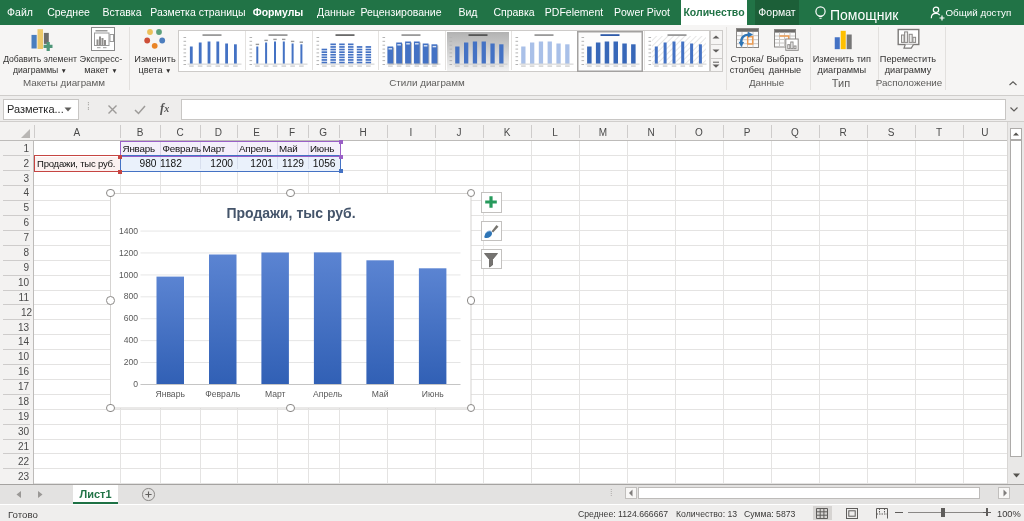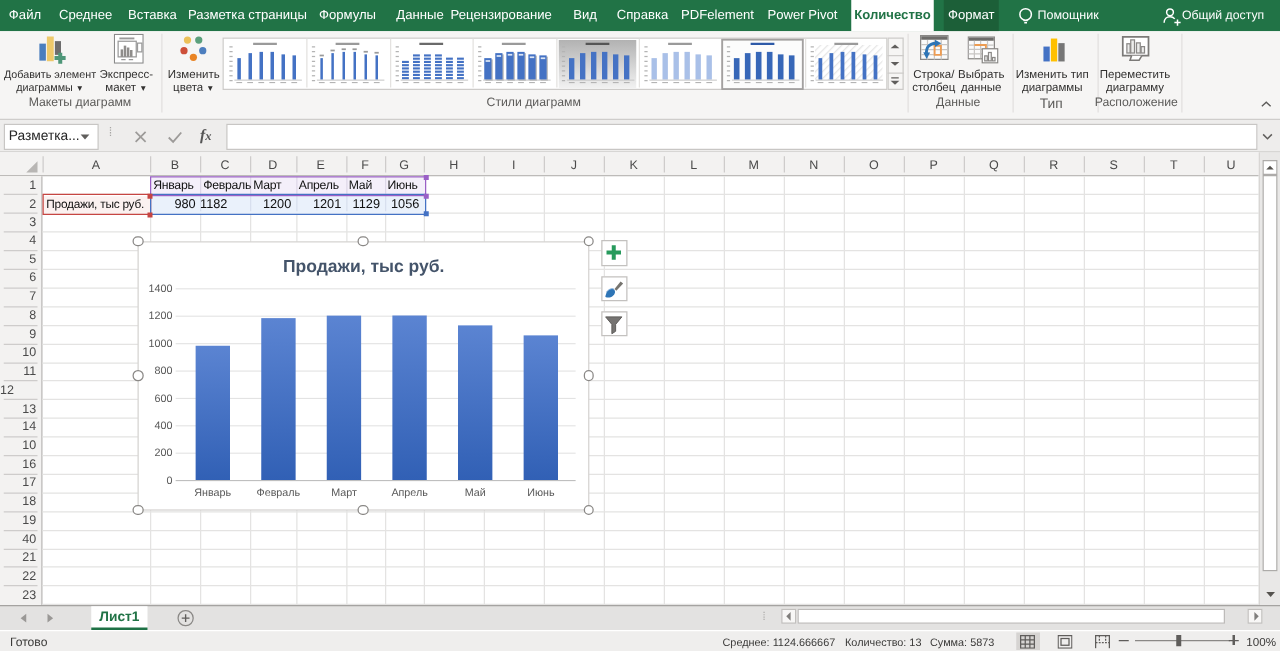--- a/index.html
+++ b/index.html
@@ -6,39 +6,39 @@
 .a{position:absolute;white-space:nowrap}
 .ct{transform:translateX(-50%);white-space:nowrap}
 </style></head><body>
 <div class="a" style="left:0;top:0;width:1024px;height:25px;background:#217346"></div>
 <div class="a" style="left:755px;top:0;width:44px;height:25px;background:#1c5f38"></div>
 <div class="a" style="left:681px;top:0;width:66px;height:25px;background:#fff"></div>
 <div class="a ct" style="left:20px;top:6px;font-size:10.5px;color:#fff;font-weight:normal">Файл</div>
 <div class="a ct" style="left:68.5px;top:6px;font-size:10.5px;color:#fff;font-weight:normal">Среднее</div>
 <div class="a ct" style="left:122px;top:6px;font-size:10.5px;color:#fff;font-weight:normal">Вставка</div>
 <div class="a ct" style="left:198px;top:6px;font-size:10.5px;color:#fff;font-weight:normal">Разметка страницы</div>
-<div class="a ct" style="left:278px;top:6px;font-size:10.5px;color:#fff;font-weight:normal">Формулы</div>
+<div class="a ct" style="left:278px;top:6px;font-size:10.5px;color:#fff;font-weight:bold">Формулы</div>
 <div class="a ct" style="left:336px;top:6px;font-size:10.5px;color:#fff;font-weight:normal">Данные</div>
 <div class="a ct" style="left:401px;top:6px;font-size:10.5px;color:#fff;font-weight:normal">Рецензирование</div>
 <div class="a ct" style="left:468px;top:6px;font-size:10.5px;color:#fff;font-weight:normal">Вид</div>
 <div class="a ct" style="left:514px;top:6px;font-size:10.5px;color:#fff;font-weight:normal">Справка</div>
 <div class="a ct" style="left:574px;top:6px;font-size:10.5px;color:#fff;font-weight:normal">PDFelement</div>
 <div class="a ct" style="left:642px;top:6px;font-size:10.5px;color:#fff;font-weight:normal">Power Pivot</div>
 <div class="a ct" style="left:714px;top:6px;font-size:10.5px;color:#217346;font-weight:bold">Количество</div>
 <div class="a ct" style="left:777px;top:6px;font-size:10.5px;color:#fff;font-weight:normal">Формат</div>
 <svg class="a" style="left:812px;top:4px" width="17" height="17" viewBox="0 0 17 17">
 <circle cx="8.5" cy="7.5" r="4.6" fill="none" stroke="#fff" stroke-width="1.2"></circle>
 <path d="M6.8 12.5h3.4M7.4 14.2h2.2" stroke="#fff" stroke-width="1.1"></path>
   </svg>
 <svg class="a" style="left:929px;top:5px" width="17" height="17" viewBox="0 0 17 17">
 <circle cx="7" cy="4.8" r="2.7" fill="none" stroke="#fff" stroke-width="1.2"></circle>
 <path d="M2.3 13.2c0-3.1 2.1-4.8 4.7-4.8 1.5 0 2.9.6 3.8 1.7" fill="none" stroke="#fff" stroke-width="1.2"></path>
 <path d="M10.5 13h5M13 10.5v5" stroke="#fff" stroke-width="1.2"></path>
   </svg>
-<div class="a" style="left:830px;top:7px;font-size:10px;color:#fff">Помощник</div>
+<div class="a" style="left:830px;top:7px;font-size:14px;color:#fff">Помощник</div>
 <div class="a" style="left:945.5px;top:7px;font-size:9.8px;color:#fff">Общий доступ</div>
 <div class="a" style="left:0;top:25px;width:1024px;height:71px;background:#f6f5f4;border-bottom:1px solid #cfcdcb"></div>
 <div class="a" style="left:128.5px;top:27px;width:1px;height:63px;background:#e2e0de"></div>
 <div class="a" style="left:726px;top:27px;width:1px;height:63px;background:#e2e0de"></div>
 <div class="a" style="left:810px;top:27px;width:1px;height:63px;background:#e2e0de"></div>
 <div class="a" style="left:877.5px;top:27px;width:1px;height:63px;background:#e2e0de"></div>
 <div class="a" style="left:945px;top:27px;width:1px;height:63px;background:#e2e0de"></div>
 <div class="a ct" style="left:64px;top:76.5px;font-size:9.8px;color:#5c5b59">Макеты диаграмм</div>
 <div class="a ct" style="left:427px;top:76.5px;font-size:9.8px;color:#5c5b59">Стили диаграмм</div>
 <div class="a ct" style="left:766.6px;top:76.5px;font-size:9.8px;color:#5c5b59">Данные</div>
@@ -495,37 +495,37 @@
 <div class="a" style="left:0;top:232.1px;width:29px;font-size:10px;color:#4a4a4a;text-align:right">7</div>
 <div class="a" style="left:3px;top:229.9px;width:27px;height:1px;background:#cecccb"></div>
 <div class="a" style="left:0;top:247.0px;width:29px;font-size:10px;color:#4a4a4a;text-align:right">8</div>
 <div class="a" style="left:3px;top:244.8px;width:27px;height:1px;background:#cecccb"></div>
 <div class="a" style="left:0;top:261.9px;width:29px;font-size:10px;color:#4a4a4a;text-align:right">9</div>
 <div class="a" style="left:3px;top:259.7px;width:27px;height:1px;background:#cecccb"></div>
 <div class="a" style="left:0;top:276.8px;width:29px;font-size:10px;color:#4a4a4a;text-align:right">10</div>
 <div class="a" style="left:3px;top:274.6px;width:27px;height:1px;background:#cecccb"></div>
 <div class="a" style="left:0;top:291.7px;width:29px;font-size:10px;color:#4a4a4a;text-align:right">11</div>
 <div class="a" style="left:3px;top:289.5px;width:27px;height:1px;background:#cecccb"></div>
-<div class="a" style="left:0;top:306.59999999999997px;width:29px;font-size:10px;color:#4a4a4a;text-align:left">12</div>
+<div class="a" style="left:12px;top:306.59999999999997px;width:29px;font-size:10px;color:#4a4a4a;text-align:center">12</div>
 <div class="a" style="left:3px;top:304.4px;width:27px;height:1px;background:#cecccb"></div>
 <div class="a" style="left:0;top:321.5px;width:29px;font-size:10px;color:#4a4a4a;text-align:right">13</div>
 <div class="a" style="left:3px;top:319.3px;width:27px;height:1px;background:#cecccb"></div>
 <div class="a" style="left:0;top:336.40000000000003px;width:29px;font-size:10px;color:#4a4a4a;text-align:right">14</div>
 <div class="a" style="left:3px;top:334.20000000000005px;width:27px;height:1px;background:#cecccb"></div>
 <div class="a" style="left:0;top:351.3px;width:29px;font-size:10px;color:#4a4a4a;text-align:right">10</div>
 <div class="a" style="left:3px;top:349.1px;width:27px;height:1px;background:#cecccb"></div>
 <div class="a" style="left:0;top:366.2px;width:29px;font-size:10px;color:#4a4a4a;text-align:right">16</div>
 <div class="a" style="left:3px;top:364.0px;width:27px;height:1px;background:#cecccb"></div>
 <div class="a" style="left:0;top:381.09999999999997px;width:29px;font-size:10px;color:#4a4a4a;text-align:right">17</div>
 <div class="a" style="left:3px;top:378.9px;width:27px;height:1px;background:#cecccb"></div>
 <div class="a" style="left:0;top:396.0px;width:29px;font-size:10px;color:#4a4a4a;text-align:right">18</div>
 <div class="a" style="left:3px;top:393.8px;width:27px;height:1px;background:#cecccb"></div>
 <div class="a" style="left:0;top:410.9px;width:29px;font-size:10px;color:#4a4a4a;text-align:right">19</div>
 <div class="a" style="left:3px;top:408.7px;width:27px;height:1px;background:#cecccb"></div>
-<div class="a" style="left:0;top:425.8px;width:29px;font-size:10px;color:#4a4a4a;text-align:right">40</div>
+<div class="a" style="left:0;top:425.8px;width:29px;font-size:10px;color:#4a4a4a;text-align:right">30</div>
 <div class="a" style="left:3px;top:423.6px;width:27px;height:1px;background:#cecccb"></div>
 <div class="a" style="left:0;top:440.7px;width:29px;font-size:10px;color:#4a4a4a;text-align:right">21</div>
 <div class="a" style="left:3px;top:438.5px;width:27px;height:1px;background:#cecccb"></div>
 <div class="a" style="left:0;top:455.6px;width:29px;font-size:10px;color:#4a4a4a;text-align:right">22</div>
 <div class="a" style="left:3px;top:453.40000000000003px;width:27px;height:1px;background:#cecccb"></div>
 <div class="a" style="left:0;top:470.5px;width:29px;font-size:10px;color:#4a4a4a;text-align:right">23</div>
 <div class="a" style="left:3px;top:468.3px;width:27px;height:1px;background:#cecccb"></div>
 <div class="a" style="left:120px;top:140.5px;width:1px;height:343.0px;background:#e4e3e2"></div>
 <div class="a" style="left:160px;top:140.5px;width:1px;height:343.0px;background:#e4e3e2"></div>
 <div class="a" style="left:200px;top:140.5px;width:1px;height:343.0px;background:#e4e3e2"></div>

